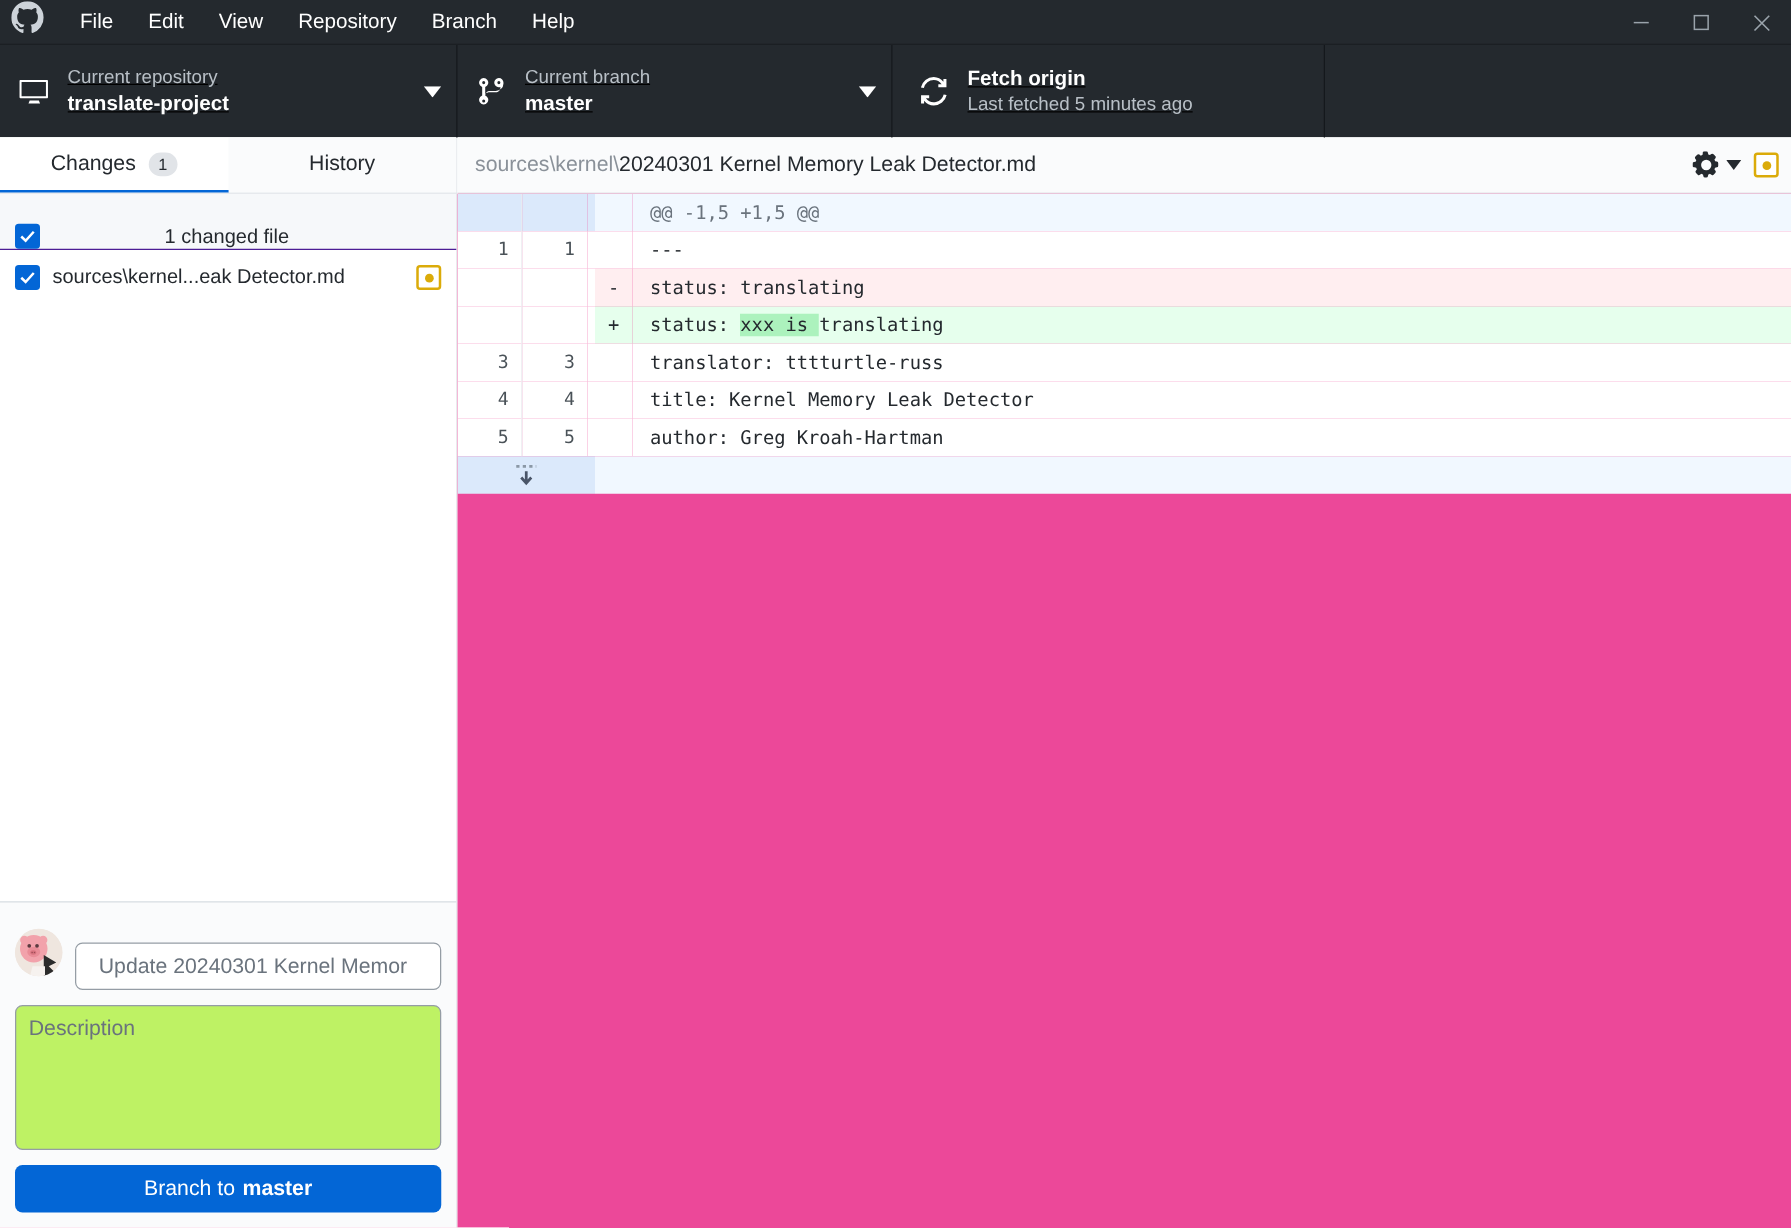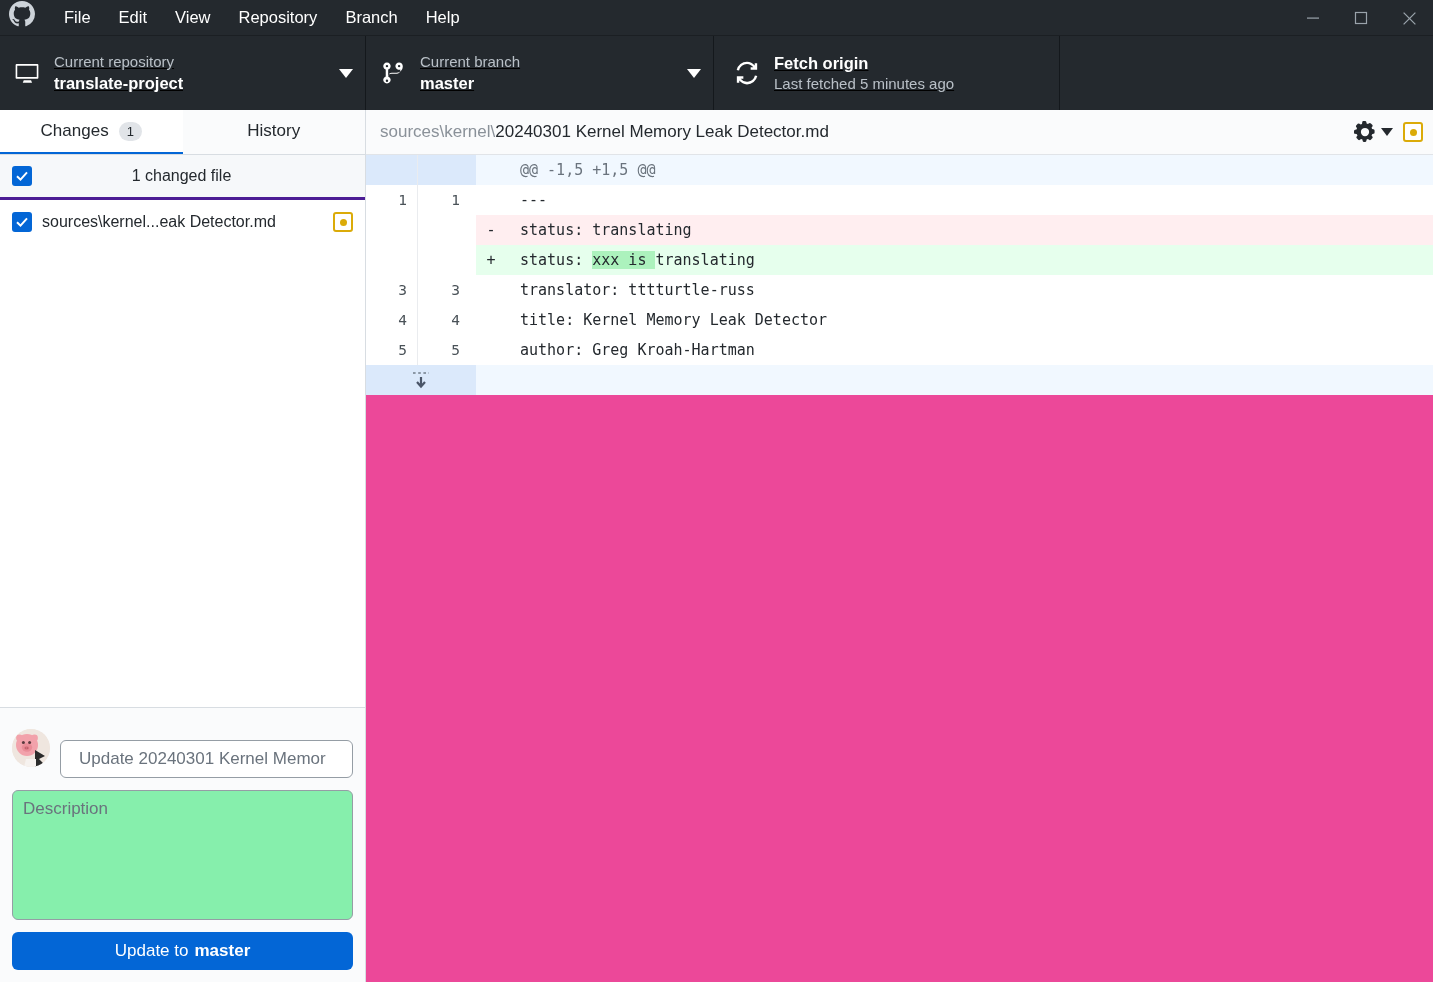--- a/index.html
+++ b/index.html
@@ -55,22 +55,22 @@
   .tab { flex: 1; display: flex; align-items: center; justify-content: center;
          font-size: 17px; color: #24292e; cursor: default;
          border-bottom: 2px solid transparent; background: #fafbfc; }
   .tab.active { background: #ffffff; border-bottom: 2px solid #0366d6; }
   .tab .badge {
     margin-left: 10px; background: #e1e4e8; color: #24292e;
     border-radius: 10px; font-size: 13px; padding: 1px 8px; line-height: 17px;
   }
 
   .changed-header {
-    height: 45px; flex: 0 0 45px; display: flex; align-items: center;
-    background: #f6f8fa; border-bottom: 3px solid #4c1d95; padding: 0 12px;
+    height: 45px; flex: 0 0 45px; display: flex; align-items: flex-end;
+    background: #f6f8fa; border-bottom: 1px solid #4c1d95; padding: 0 12px;
   }
   .changed-header .label { flex: 1; text-align: center; font-size: 16px; color: #24292e;
                            margin-right: 22px; }
   .file-row {
     height: 44px; flex: 0 0 44px; display: flex; align-items: center;
     padding: 0 12px; background: #ffffff; cursor: default;
   }
   .file-name { flex: 1; font-size: 16px; color: #24292e; margin-left: 10px;
                white-space: nowrap; overflow: hidden; text-overflow: ellipsis; }
 
@@ -95,22 +95,22 @@
   .summary-row { display: flex; align-items: center; gap: 10px; }
   .avatar { width: 38px; height: 38px; flex: 0 0 38px; border-radius: 50%; overflow: hidden;
             background: #efe7e0; }
   .summary-input {
     flex: 1; height: 38px; border: 1px solid #959da5; border-radius: 6px;
     background: #ffffff; color: #6a737d; font-size: 17px;
     padding: 0 18px; font-family: "Liberation Sans", sans-serif;
     white-space: nowrap; overflow: hidden; display: flex; align-items: center; margin-top: 22px;
   }
   .desc-box {
-    margin-top: 12px; height: 130px; border: 1px solid #959da5; border-radius: 6px;
-    background: #86efac; color: #6a737d; font-size: 17px; padding: 8px 10px;
+    margin-top: 12px; height: 116px; border: 1px solid #959da5; border-radius: 6px;
+    background: #bef264; color: #6a737d; font-size: 17px; padding: 8px 10px;
   }
   .commit-btn {
     margin-top: 12px; height: 38px; border-radius: 6px; background: #0366d6;
     color: #ffffff; font-size: 17px; display: flex; align-items: center;
     justify-content: center; cursor: default; gap: 6px;
   }
   .commit-btn b { font-weight: bold; }
 
   
   .diff-pane { flex: 1; display: flex; flex-direction: column; min-width: 0; background: #ffffff; }
@@ -309,21 +309,21 @@
               <circle cx="7.5" cy="9" r="3.4" fill="#f2a2ab"></circle>
               <circle cx="22.5" cy="9" r="3.4" fill="#f2a2ab"></circle>
               <path d="M23 38 L23 21 L33 27 L27 30 L33 36 Z" fill="#2b2b2b"></path>
               <path d="M14 30 L24 30 L24 38 L12 38 Z" fill="#f6f2ef"></path>
             </svg>
           </div>
           <div class="summary-input" placeholder="Summary (required)">Update 20240301 Kernel Memor</div>
         </div>
         <div class="desc-box" placeholder="Description">Description</div>
         <div class="commit-btn">
-          <span>Update to </span>
+          <span>Branch to </span>
             <b>master</b>
         </div>
       </div>
     </div>
 
     <div class="diff-pane">
 
       <div class="diff-header">
         <div class="diff-path"><span class="dim">sources\kernel\</span><span>20240301 Kernel Memory Leak Detector.md</span></div>
         <div class="diff-actions">

